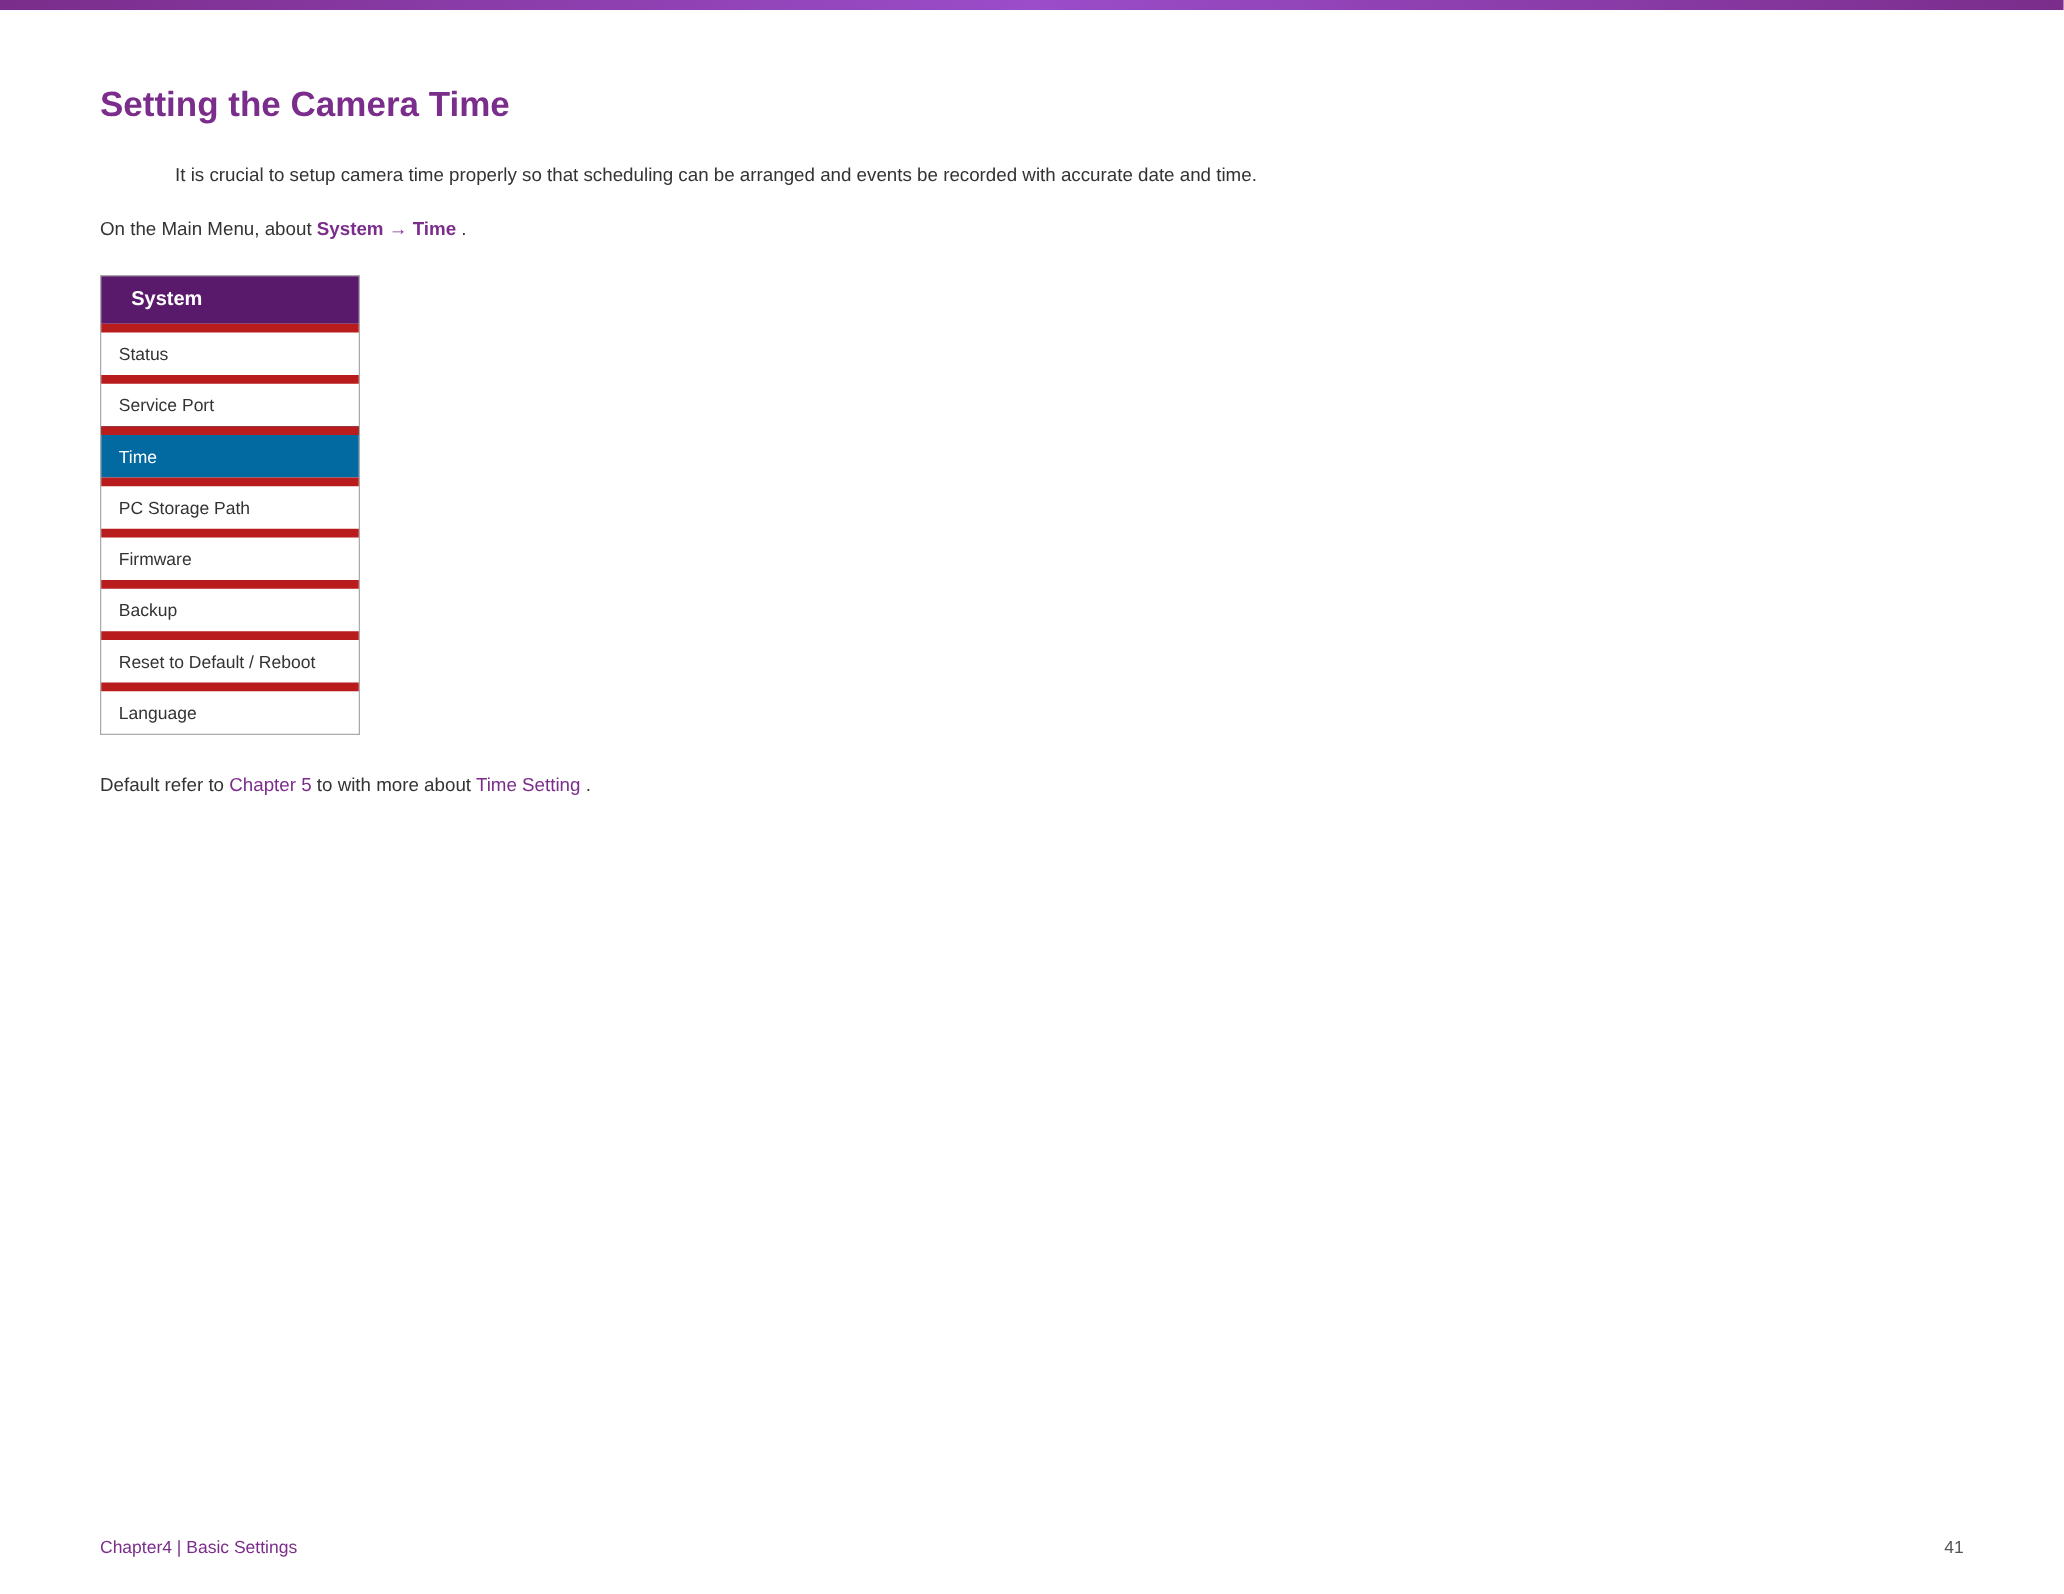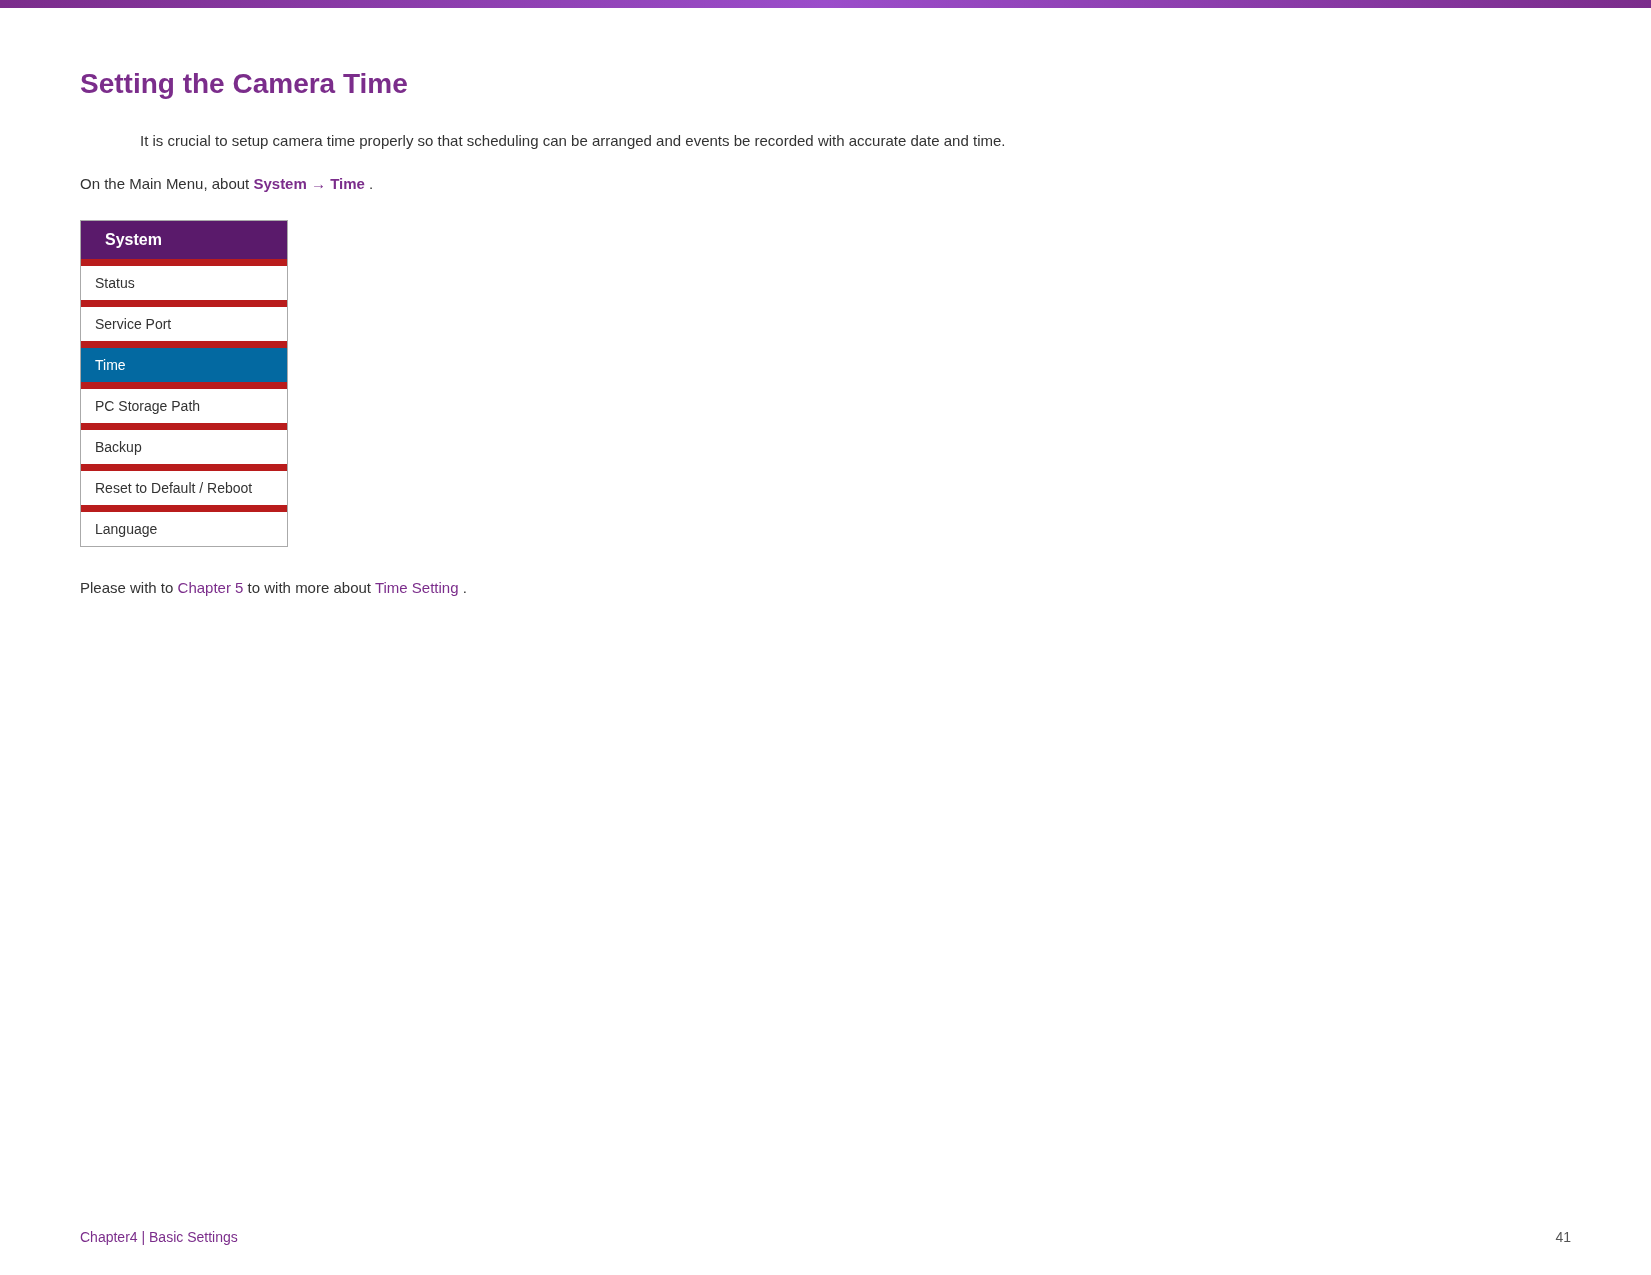--- a/index.html
+++ b/index.html
@@ -157,32 +157,35 @@
     <div class="menu-item">
       <span>Service Port</span>
     </div>
     <div class="menu-item active">
       <span>Time</span>
     </div>
     <div class="menu-item">
       <span>PC Storage Path</span>
     </div>
     <div class="menu-item">
+      <span>Firmware</span>
+    </div>
+    <div class="menu-item">
       <span>Backup</span>
     </div>
     <div class="menu-item">
       <span>Reset to Default / Reboot</span>
     </div>
     <div class="menu-item">
       <span>Language</span>
     </div>
   </div>
 
   <p class="refer-text">
-    <span>Please with to </span>
+    <span>Default refer to </span>
     <span class="highlight">Chapter 5</span>
     <span> to with more about </span>
     <span class="highlight">Time Setting</span>
     <span>.</span>
   </p>
 
 </div>
 
 <div class="footer">
   <span class="footer-left">Chapter4  |  Basic Settings</span>

